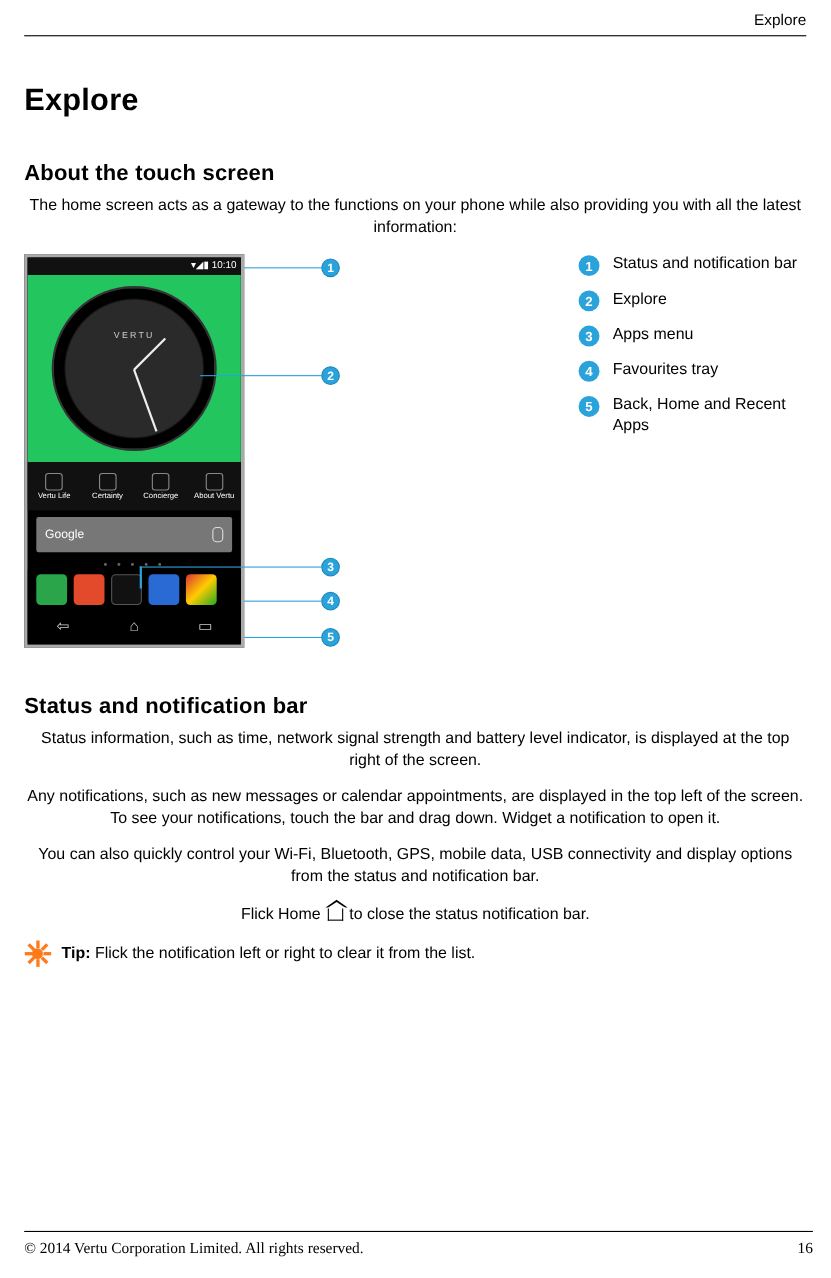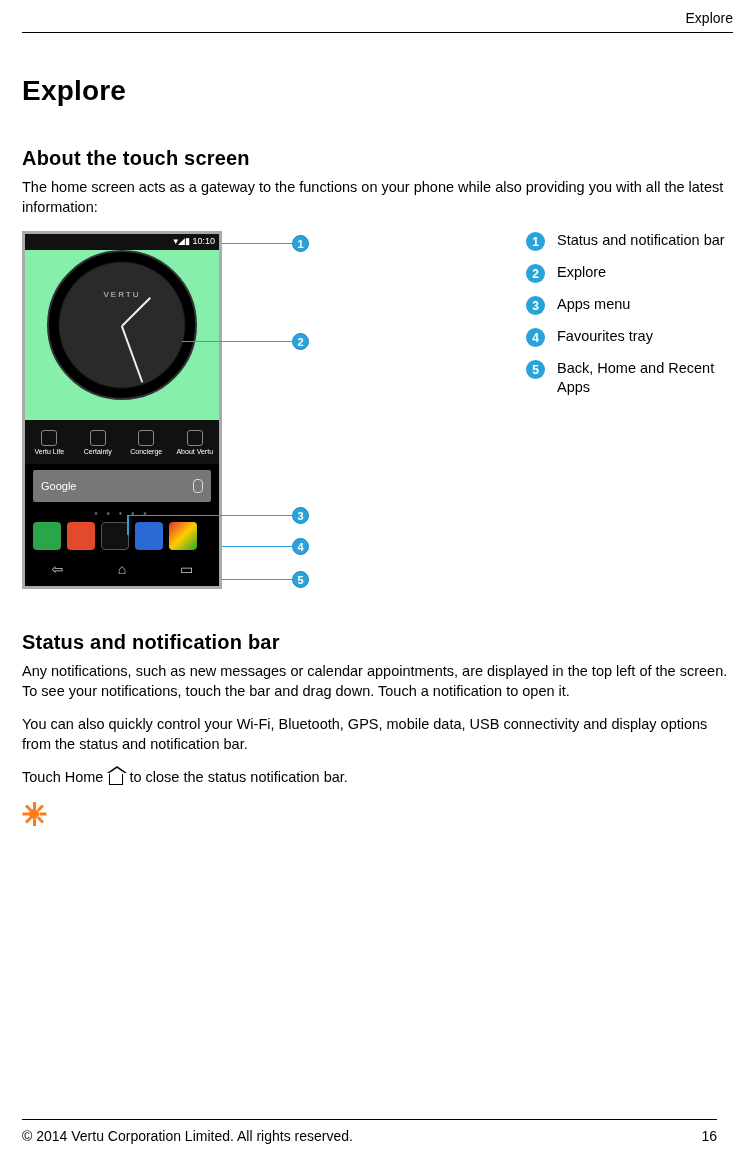--- a/index.html
+++ b/index.html
@@ -35,20 +35,21 @@
   }
   h2.section {
     font-size: 20px;
     font-weight: 700;
     margin-bottom: 8px;
     letter-spacing: 0.2px;
   }
   p.body {
     line-height: 1.35;
     margin-bottom: 14px;
+    text-align: center;
   }
 
   .figure-row {
     display: flex;
     align-items: flex-start;
     gap: 34px;
     margin: 12px 0 30px 0;
   }
   .figure-left {
     position: relative;
@@ -67,23 +68,23 @@
   .phone .statusbar {
     height: 16px;
     background: #111;
     color: #fff;
     font-size: 9px;
     text-align: right;
     padding: 2px 4px 0 0;
   }
   .phone .clock {
     height: 170px;
-    background: #86efac;
-    position: relative;
-    display:flex; justify-content:center;
+    background: #22c55e;
+    position: relative;
+    display:flex; align-items:center; justify-content:center;
   }
   .clockface {
     width: 150px; height: 150px; border-radius: 50%;
     background: radial-gradient(circle at 50% 50%, #2a2a2a 60%, #000 62%);
     border: 2px solid #333;
     position: relative;
   }
   .clockface .brand {
     position: absolute; top: 38px; left: 0; right: 0;
     text-align: center; color: #ccc; font-size: 8px; letter-spacing: 2px;
@@ -168,21 +169,21 @@
     position:absolute;left:7px;top:7px;width:10px;height:10px;border-radius:50%;
     background:#ff7a1a;
   }
   .tip-icon .ray {
     position:absolute;left:11px;top:0;width:3px;height:7px;background:#ff7a1a;
     transform-origin:50% 12px;
   }
   .tip-text b { font-weight:700; }
 
   .footer {
-    position:absolute; left:22px; right:38px; bottom:18px;
+    position:absolute; left:22px; right:16px; bottom:18px;font-family:Liberation Serif, serif;
   }
   .footer hr {
     border:none; border-top:1.5px solid #000; margin-bottom:8px;
   }
   .footer .row {
     display:flex; justify-content:space-between; font-size:14px;
   }
 </style>
 </head>
 <body>
@@ -282,38 +283,42 @@
         <div class="txt">Favourites tray</div>
       </div>
       <div class="legend-item">
         <div class="num">5</div>
         <div class="txt">Back, Home and Recent Apps</div>
       </div>
     </div>
   </div>
 
   <h2 class="section">Status and notification bar</h2>
-  <p class="body">Any notifications, such as new messages or calendar appointments, are displayed in the top left of the screen. To see your notifications, touch the bar and drag down. Touch a notification to open it.</p>
+  <p class="body">Status information, such as time, network signal strength and battery level indicator, is displayed at the top right of the screen.</p>
+  <p class="body">Any notifications, such as new messages or calendar appointments, are displayed in the top left of the screen. To see your notifications, touch the bar and drag down. Widget a notification to open it.</p>
   <p class="body">You can also quickly control your Wi-Fi, Bluetooth, GPS, mobile data, USB connectivity and display options from the status and notification bar.</p>
   <p class="body">
-    <span>Touch Home </span><span class="home-icon"></span><span> to close the status notification bar.</span>
+    <span>Flick Home </span><span class="home-icon"></span><span> to close the status notification bar.</span>
   </p>
 
   <div class="tip-row">
     <div class="tip-icon">
       <div class="core"></div>
       <div class="ray" style="transform:rotate(0deg)"></div>
       <div class="ray" style="transform:rotate(45deg)"></div>
       <div class="ray" style="transform:rotate(90deg)"></div>
       <div class="ray" style="transform:rotate(135deg)"></div>
       <div class="ray" style="transform:rotate(180deg)"></div>
       <div class="ray" style="transform:rotate(225deg)"></div>
       <div class="ray" style="transform:rotate(270deg)"></div>
       <div class="ray" style="transform:rotate(315deg)"></div>
     </div>
+    <div class="tip-text">
+      <b>Tip: </b><span>Flick the notification left or right to clear it from the list.</span>
+    </div>
   </div>
 
   <div class="footer">
     <hr>
     <div class="row">
       <span>© 2014 Vertu Corporation Limited. All rights reserved.</span>
       <span>16</span>
     </div>
   </div>
 </div>

